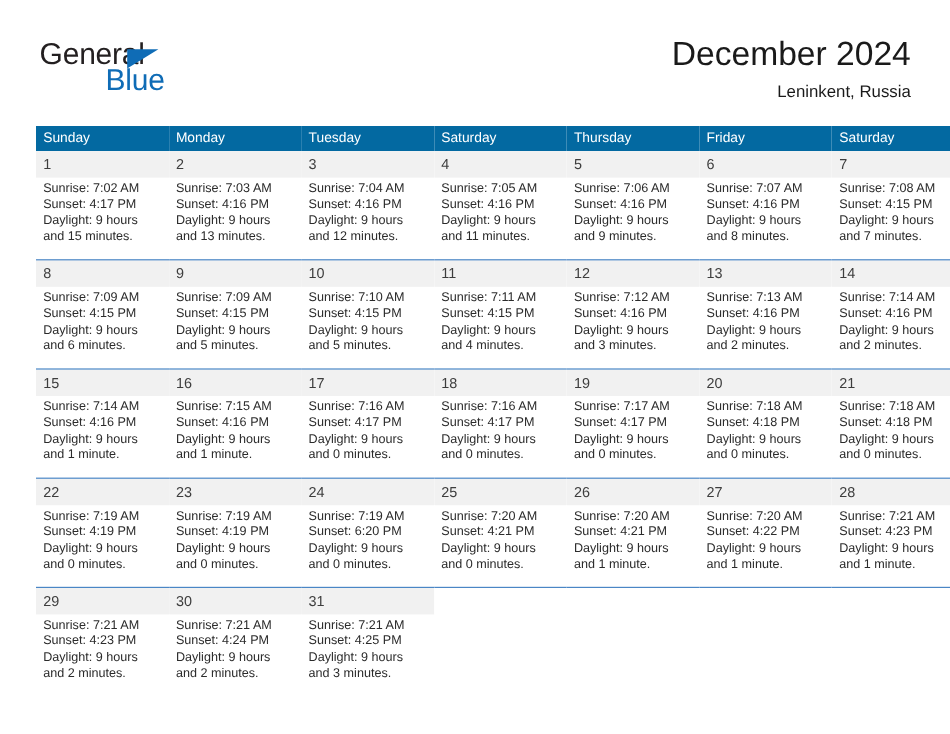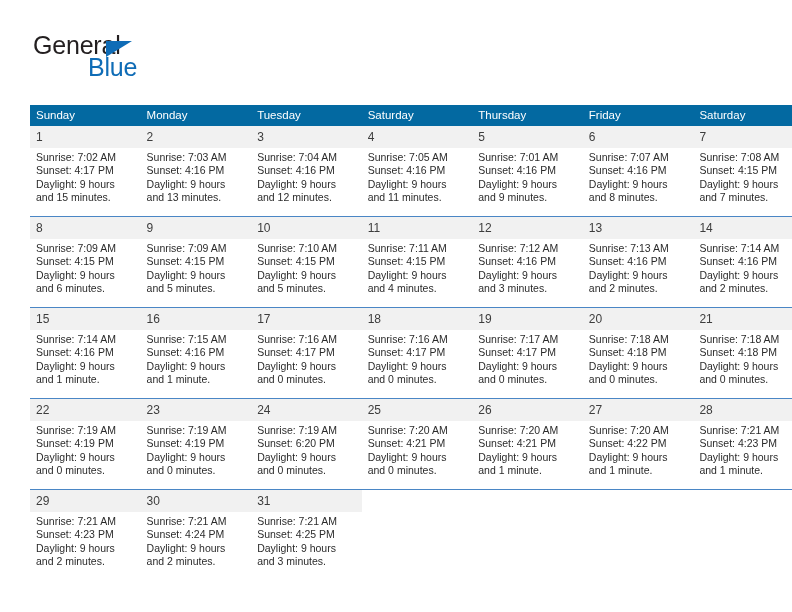--- a/index.html
+++ b/index.html
@@ -164,20 +164,24 @@
 <div class="page">
 
   <div class="masthead">
 
     <div class="logo">
       <span class="logo-general">General</span>
       <span class="logo-triangle"></span>
       <span class="logo-blue">Blue</span>
     </div>
 
+    <div class="title-block">
+      <div class="cal-title">December 2024</div>
+      <div class="cal-subtitle">Leninkent, Russia</div>
+    </div>
 
   </div>
 
   <table class="calendar">
     <thead>
       <tr>
         <th>Sunday</th>
         <th>Monday</th>
         <th>Tuesday</th>
         <th>Saturday</th>
@@ -230,21 +234,21 @@
                 <div>Sunset: 4:16 PM</div>
                 <div>Daylight: 9 hours</div>
                 <div>and 11 minutes.</div>
               </div>
             </div>
           </td>
         <td>
             <div class="daycell">
               <div class="daynum">5</div>
               <div class="dayinfo">
-                <div>Sunrise: 7:01 AM</div>
+                <div>Sunrise: 7:06 AM</div>
                 <div>Sunset: 4:16 PM</div>
                 <div>Daylight: 9 hours</div>
                 <div>and 9 minutes.</div>
               </div>
             </div>
           </td>
         <td>
             <div class="daycell">
               <div class="daynum">6</div>
               <div class="dayinfo">

